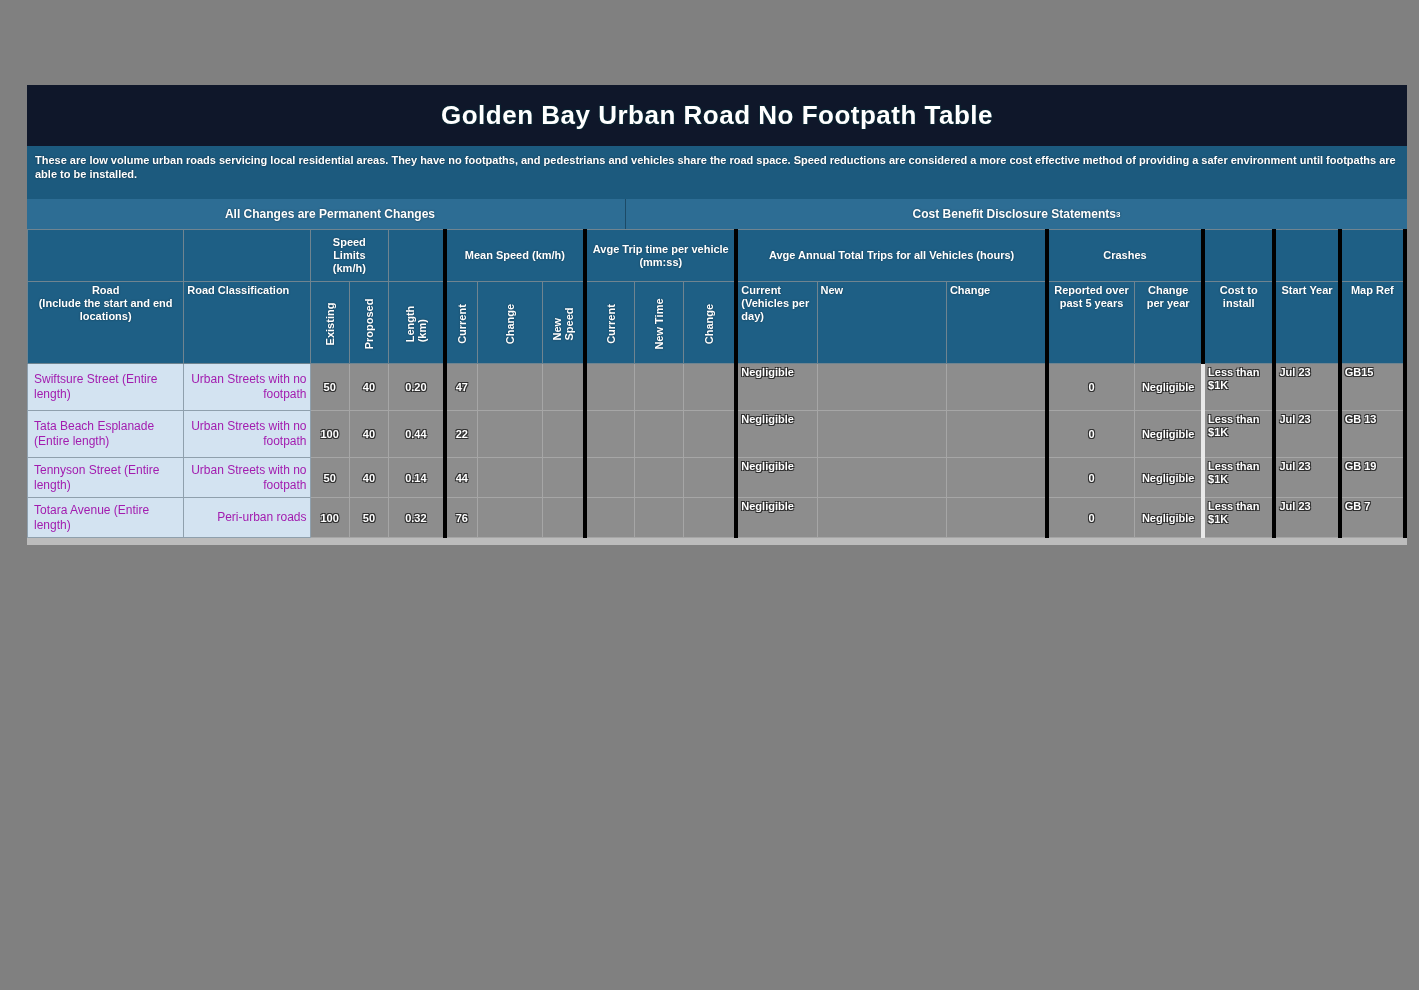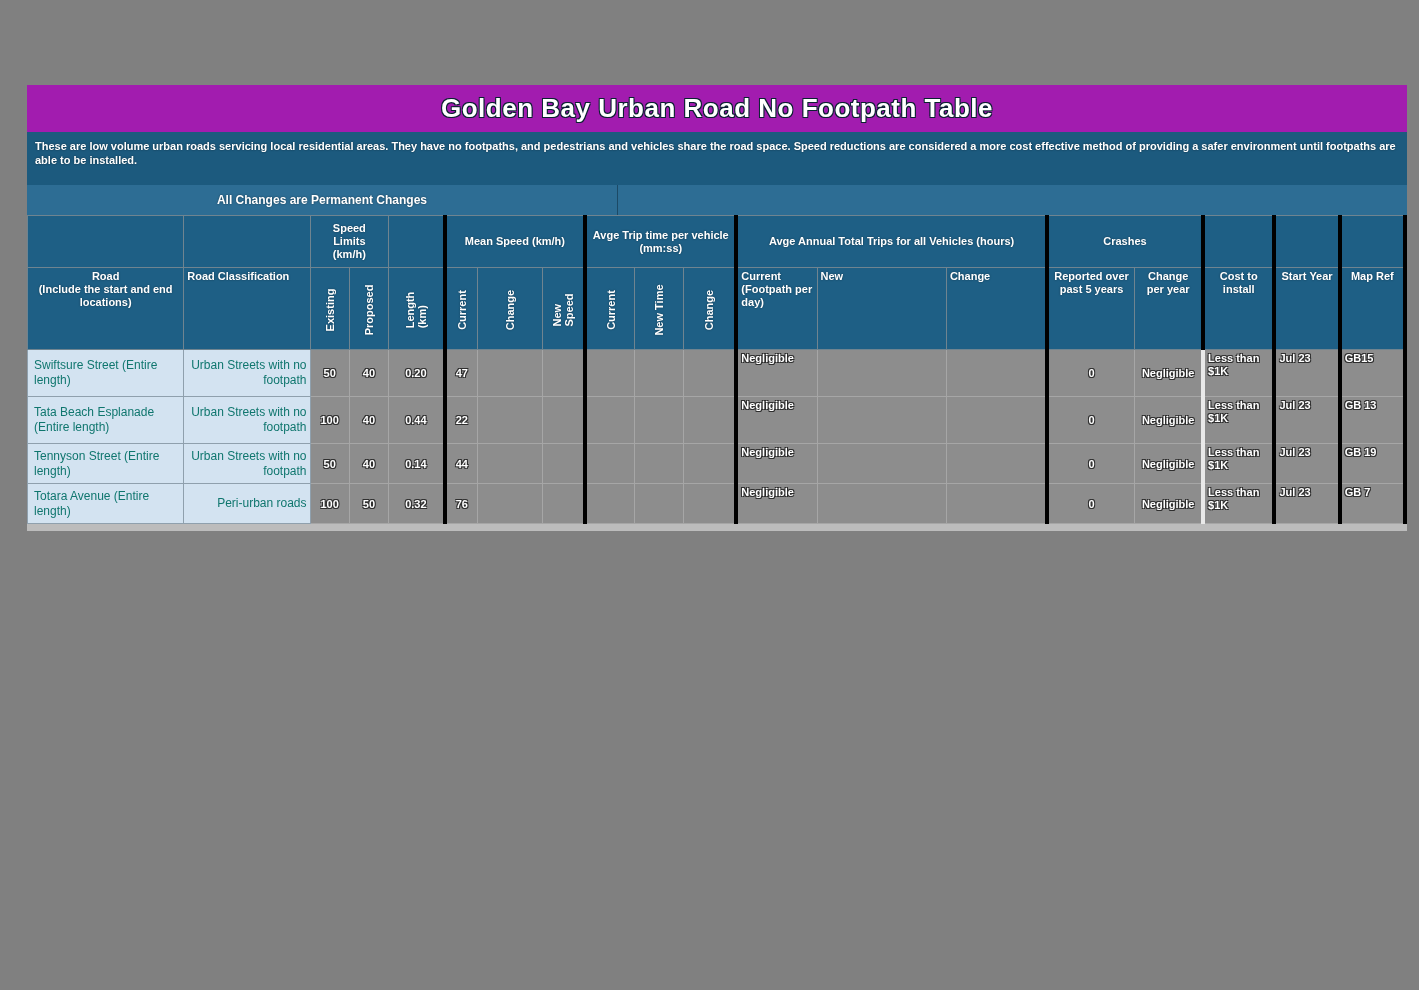--- a/index.html
+++ b/index.html
@@ -7,34 +7,34 @@
     width:1419px;height:990px;
     background:#808080;
     font-family:"Liberation Sans", sans-serif;
     position:relative;
     overflow:hidden;
   }
   .panel{
     position:absolute;left:27px;top:85px;width:1380px;
   }
   .titlebar{
-    background:#a21caf;height:47px;
+    background:#0f172a;height:61px;
     display:flex;align-items:center;justify-content:center;
   }
   .titlebar .t{
     color:#ffffff;font-size:26px;font-weight:700;letter-spacing:.5px;
     text-shadow:1px 1px 0 #0a2230,-1px -1px 0 #0a2230,1px -1px 0 #0a2230,-1px 1px 0 #0a2230;
   }
   .descbar{
     background:#1c5a7e;min-height:40px;
     padding:7px 8px 18px 8px;box-sizing:border-box;
     color:#fff;font-size:11px;font-weight:700;line-height:14px;
     text-shadow:0 0 2px rgba(0,0,0,.55);
   }
-  .bannerrow{display:flex;background:#2d6d94;height:30px;}
+  .bannerrow{display:flex;background:#2d6d94;height:30px;padding-left:8px;}
   .bannerrow .bcell{
     display:flex;align-items:center;justify-content:center;
     color:#fff;font-size:12px;font-weight:700;
     text-shadow:0 0 2px rgba(0,0,0,.5);
   }
   .bannerrow .bl{width:590px;border-right:1px solid #1c4a66;}
   .bannerrow .br{flex:1;}
   sup{font-size:8px;}
 
   table.rt{
@@ -59,21 +59,21 @@
     position:absolute;left:50%;top:52%;
     transform:translate(-50%,-50%) rotate(-90deg);
     white-space:pre-line;width:max-content;text-align:left;line-height:12px;
   }
   tr.hdr td.ctr{}
   tr.hdr td.lft{text-align:center;}
   
   tr.dr td{background:#8d8d8d;border:1px solid #a6a6a6;text-align:center;vertical-align:middle;}
   tr.dr td.blue{
     background:#d3e3f1;border:1px solid #8fa0ad;
-    color:#0f766e;font-weight:400;font-size:12px;text-align:left;
+    color:#a21caf;font-weight:400;font-size:12px;text-align:left;
     padding-left:6px;line-height:15px;
   }
   tr.dr td.bluec{text-align:right;padding-left:3px;}
   tr.r1 td,tr.r2 td{height:47px;}
   tr.r3 td,tr.r4 td{height:40px;}
   .emb{
     color:#fff;font-weight:700;
     text-shadow:-1px -1px 0 #2e2e2e,1px -1px 0 #2e2e2e,-1px 1px 0 #2e2e2e,1px 1px 0 #2e2e2e;
   }
   tr.dr td.tl{text-align:left;vertical-align:top;line-height:13px;}
@@ -90,20 +90,24 @@
 <div class="panel">
 
   <div class="titlebar">
     <span class="t">Golden Bay Urban Road No Footpath Table</span>
   </div>
 
   <div class="descbar">These are low volume urban roads servicing local residential areas. They have no footpaths, and pedestrians and vehicles share the road space. Speed reductions are considered a more cost effective method of providing a safer environment until footpaths are able to be installed.</div>
 
   <div class="bannerrow">
     <div class="bcell bl">All Changes are Permanent Changes</div>
+    <div class="bcell br">
+      <span>Cost Benefit Disclosure Statements</span>
+        <sup>3</sup>
+    </div>
   </div>
 
   <table class="rt">
     <colgroup>
       <col style="width:151px">
         <col style="width:122px">
       <col style="width:38px">
         <col style="width:38px">
         <col style="width:54px">
       <col style="width:32px">
@@ -167,21 +171,21 @@
           </td>
       <td class="vcell kb">
             <span class="vt">Current</span>
           </td>
       <td class="vcell">
             <span class="vt">New Time</span>
           </td>
       <td class="vcell">
             <span class="vt">Change</span>
           </td>
-      <td class="ctr kb">Current (Footpath per day)</td>
+      <td class="ctr kb">Current (Vehicles per day)</td>
       <td class="ctr">New</td>
       <td class="ctr">Change</td>
       <td class="lft kb">Reported over past 5 years</td>
       <td class="lft">Change per year</td>
       <td class="lft kb">Cost to install</td>
       <td class="lft kb">Start Year</td>
       <td class="lft kb ke">Map Ref</td>
     </tr>
 
     <tr class="dr r1">

